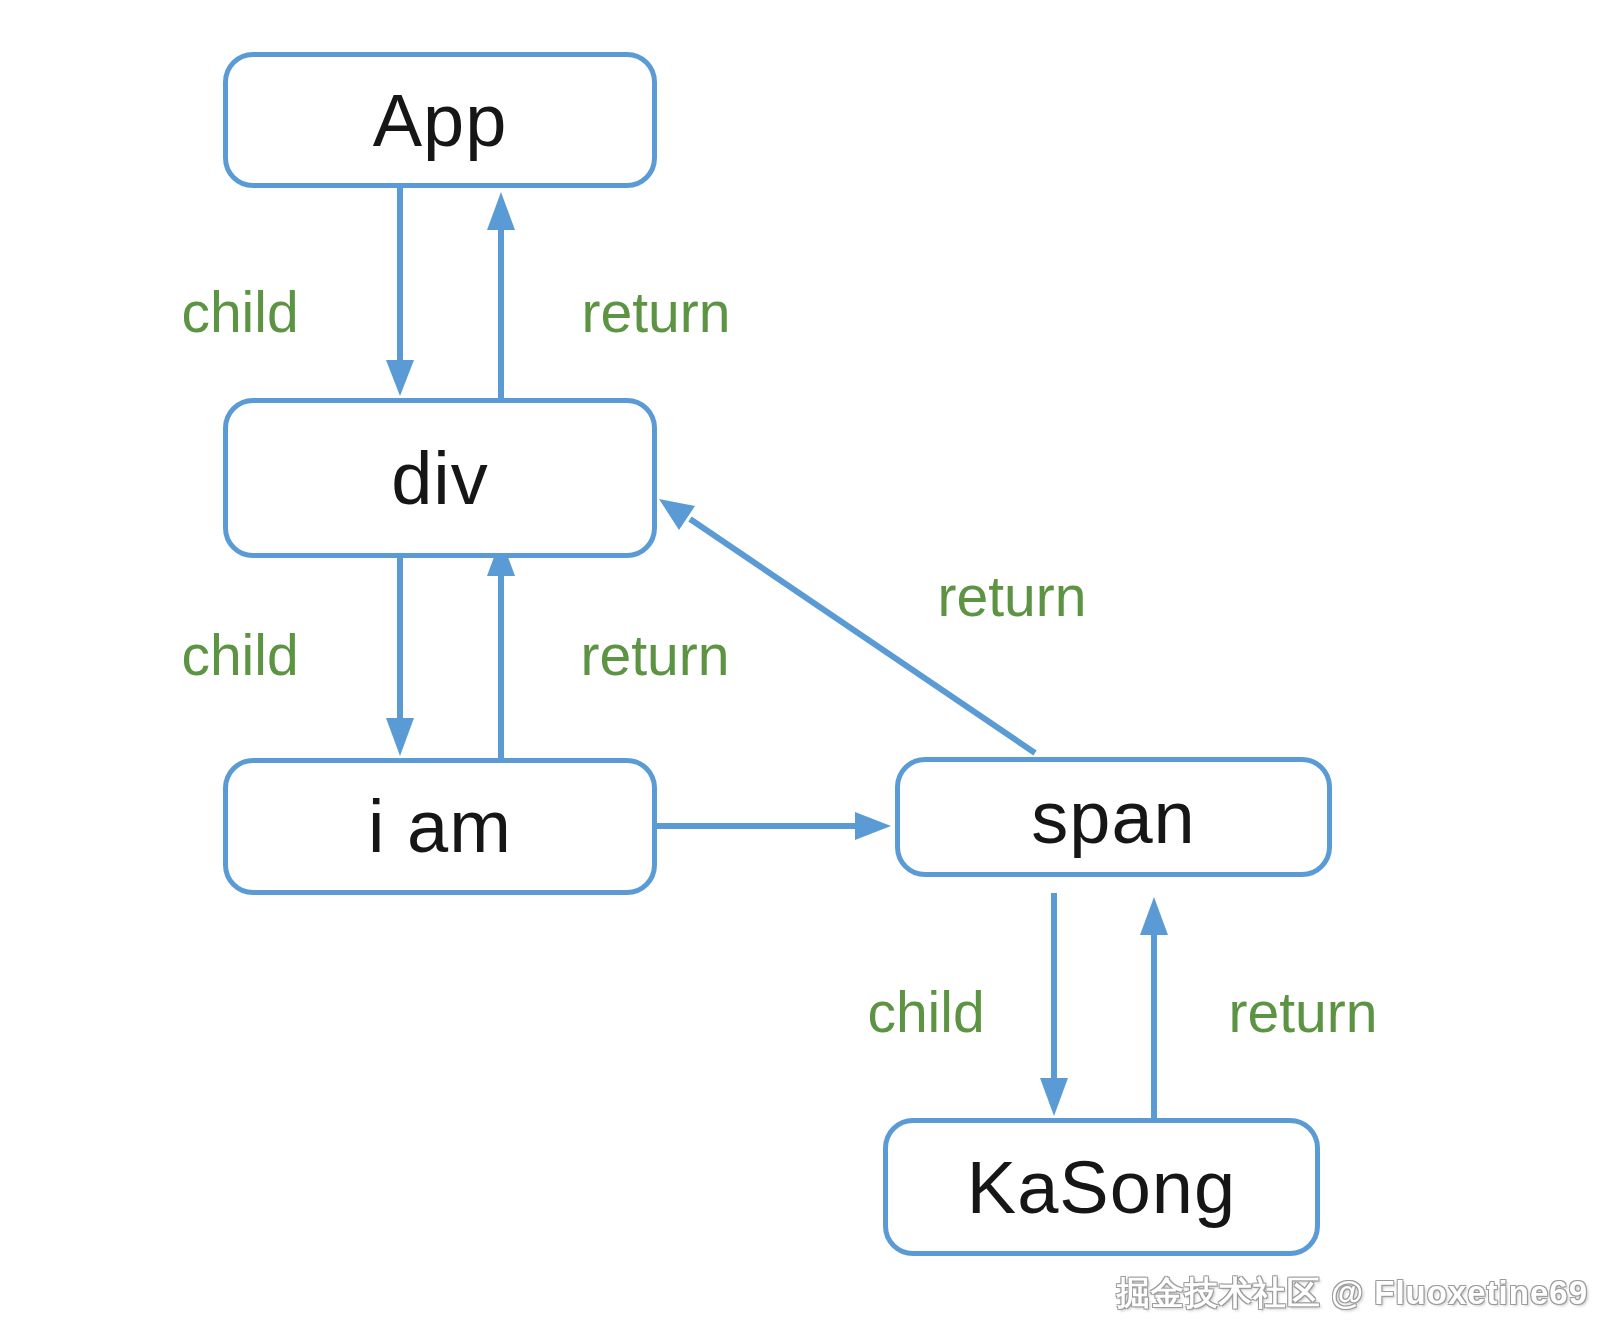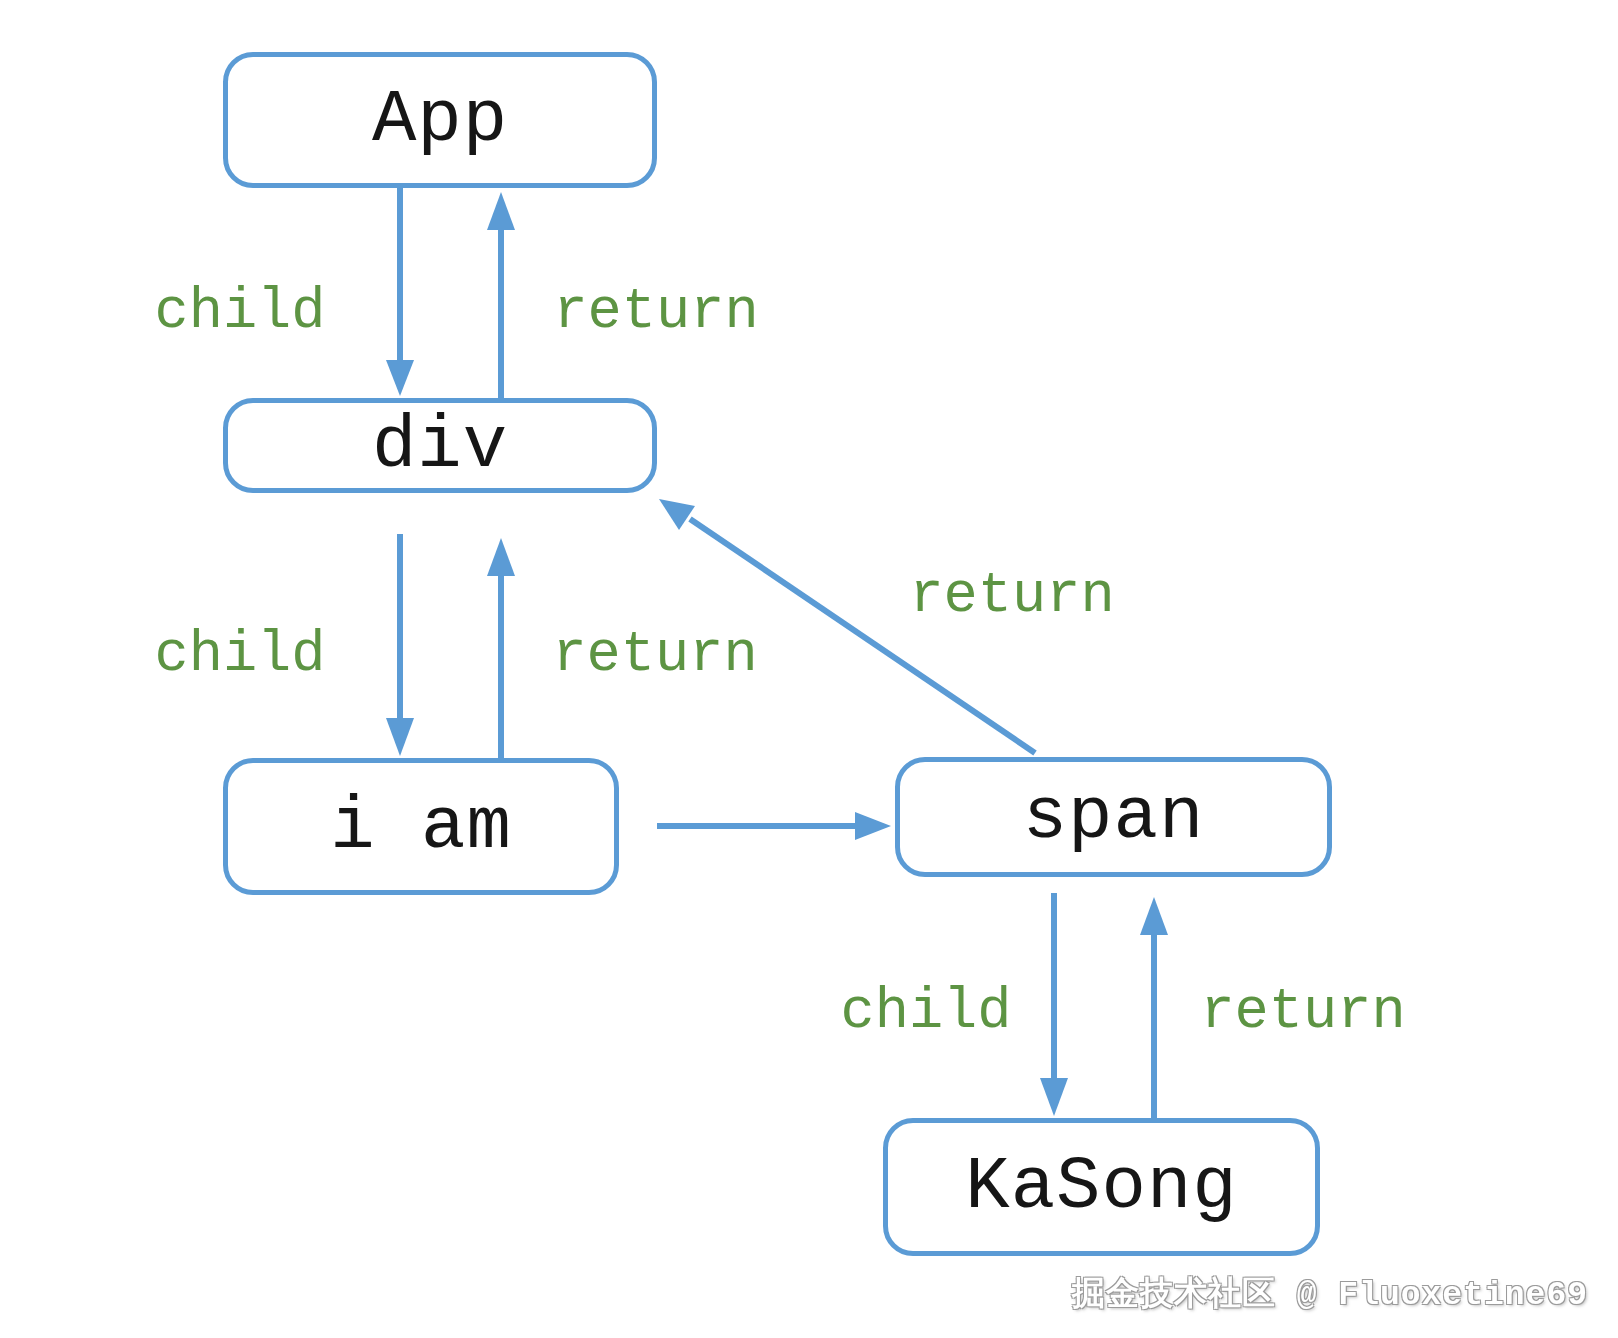--- a/index.html
+++ b/index.html
@@ -9,40 +9,40 @@
     --node-text:#161616;
     --watermark:#ffffff;
     --bg:#ffffff;
   }
   html,body{margin:0;padding:0;background:var(--bg);}
   .canvas{
     position:relative;
     width:1618px;height:1338px;
     background:var(--bg);
     overflow:hidden;
-    font-family:Liberation Mono, monospace;
+    font-family:Liberation Sans, sans-serif;
     border-radius:25px;
   }
   .arrows{position:absolute;left:0;top:0;width:1618px;height:1338px;}
   .shaft{stroke:var(--arrow);stroke-width:6;fill:none;}
   .head{fill:var(--arrow);stroke:none;}
   .node{
     position:absolute;
     box-sizing:border-box;
     border:5px solid var(--node-border);
     border-radius:30px;
     background:#ffffff;
     display:flex;align-items:center;justify-content:center;
     font-size:74px;
     color:var(--node-text);
     letter-spacing:1px;
   }
   .node-app   {left:223px;top:52px;  width:434px;height:136px;}
-  .node-div   {left:223px;top:398px; width:434px;height:95px;}
-  .node-iam   {left:223px;top:758px; width:396px;height:137px;}
+  .node-div   {left:223px;top:398px; width:434px;height:160px;}
+  .node-iam   {left:223px;top:758px; width:434px;height:137px;}
   .node-span  {left:895px;top:757px; width:437px;height:120px;}
   .node-kasong{left:883px;top:1118px;width:437px;height:138px;}
   .edge-label{
     position:absolute;
     transform:translate(-50%,-50%);
     font-size:57px;
     color:var(--label);
     white-space:nowrap;
   }
   .lbl-child-app-div   {left:240px; top:312px;}

